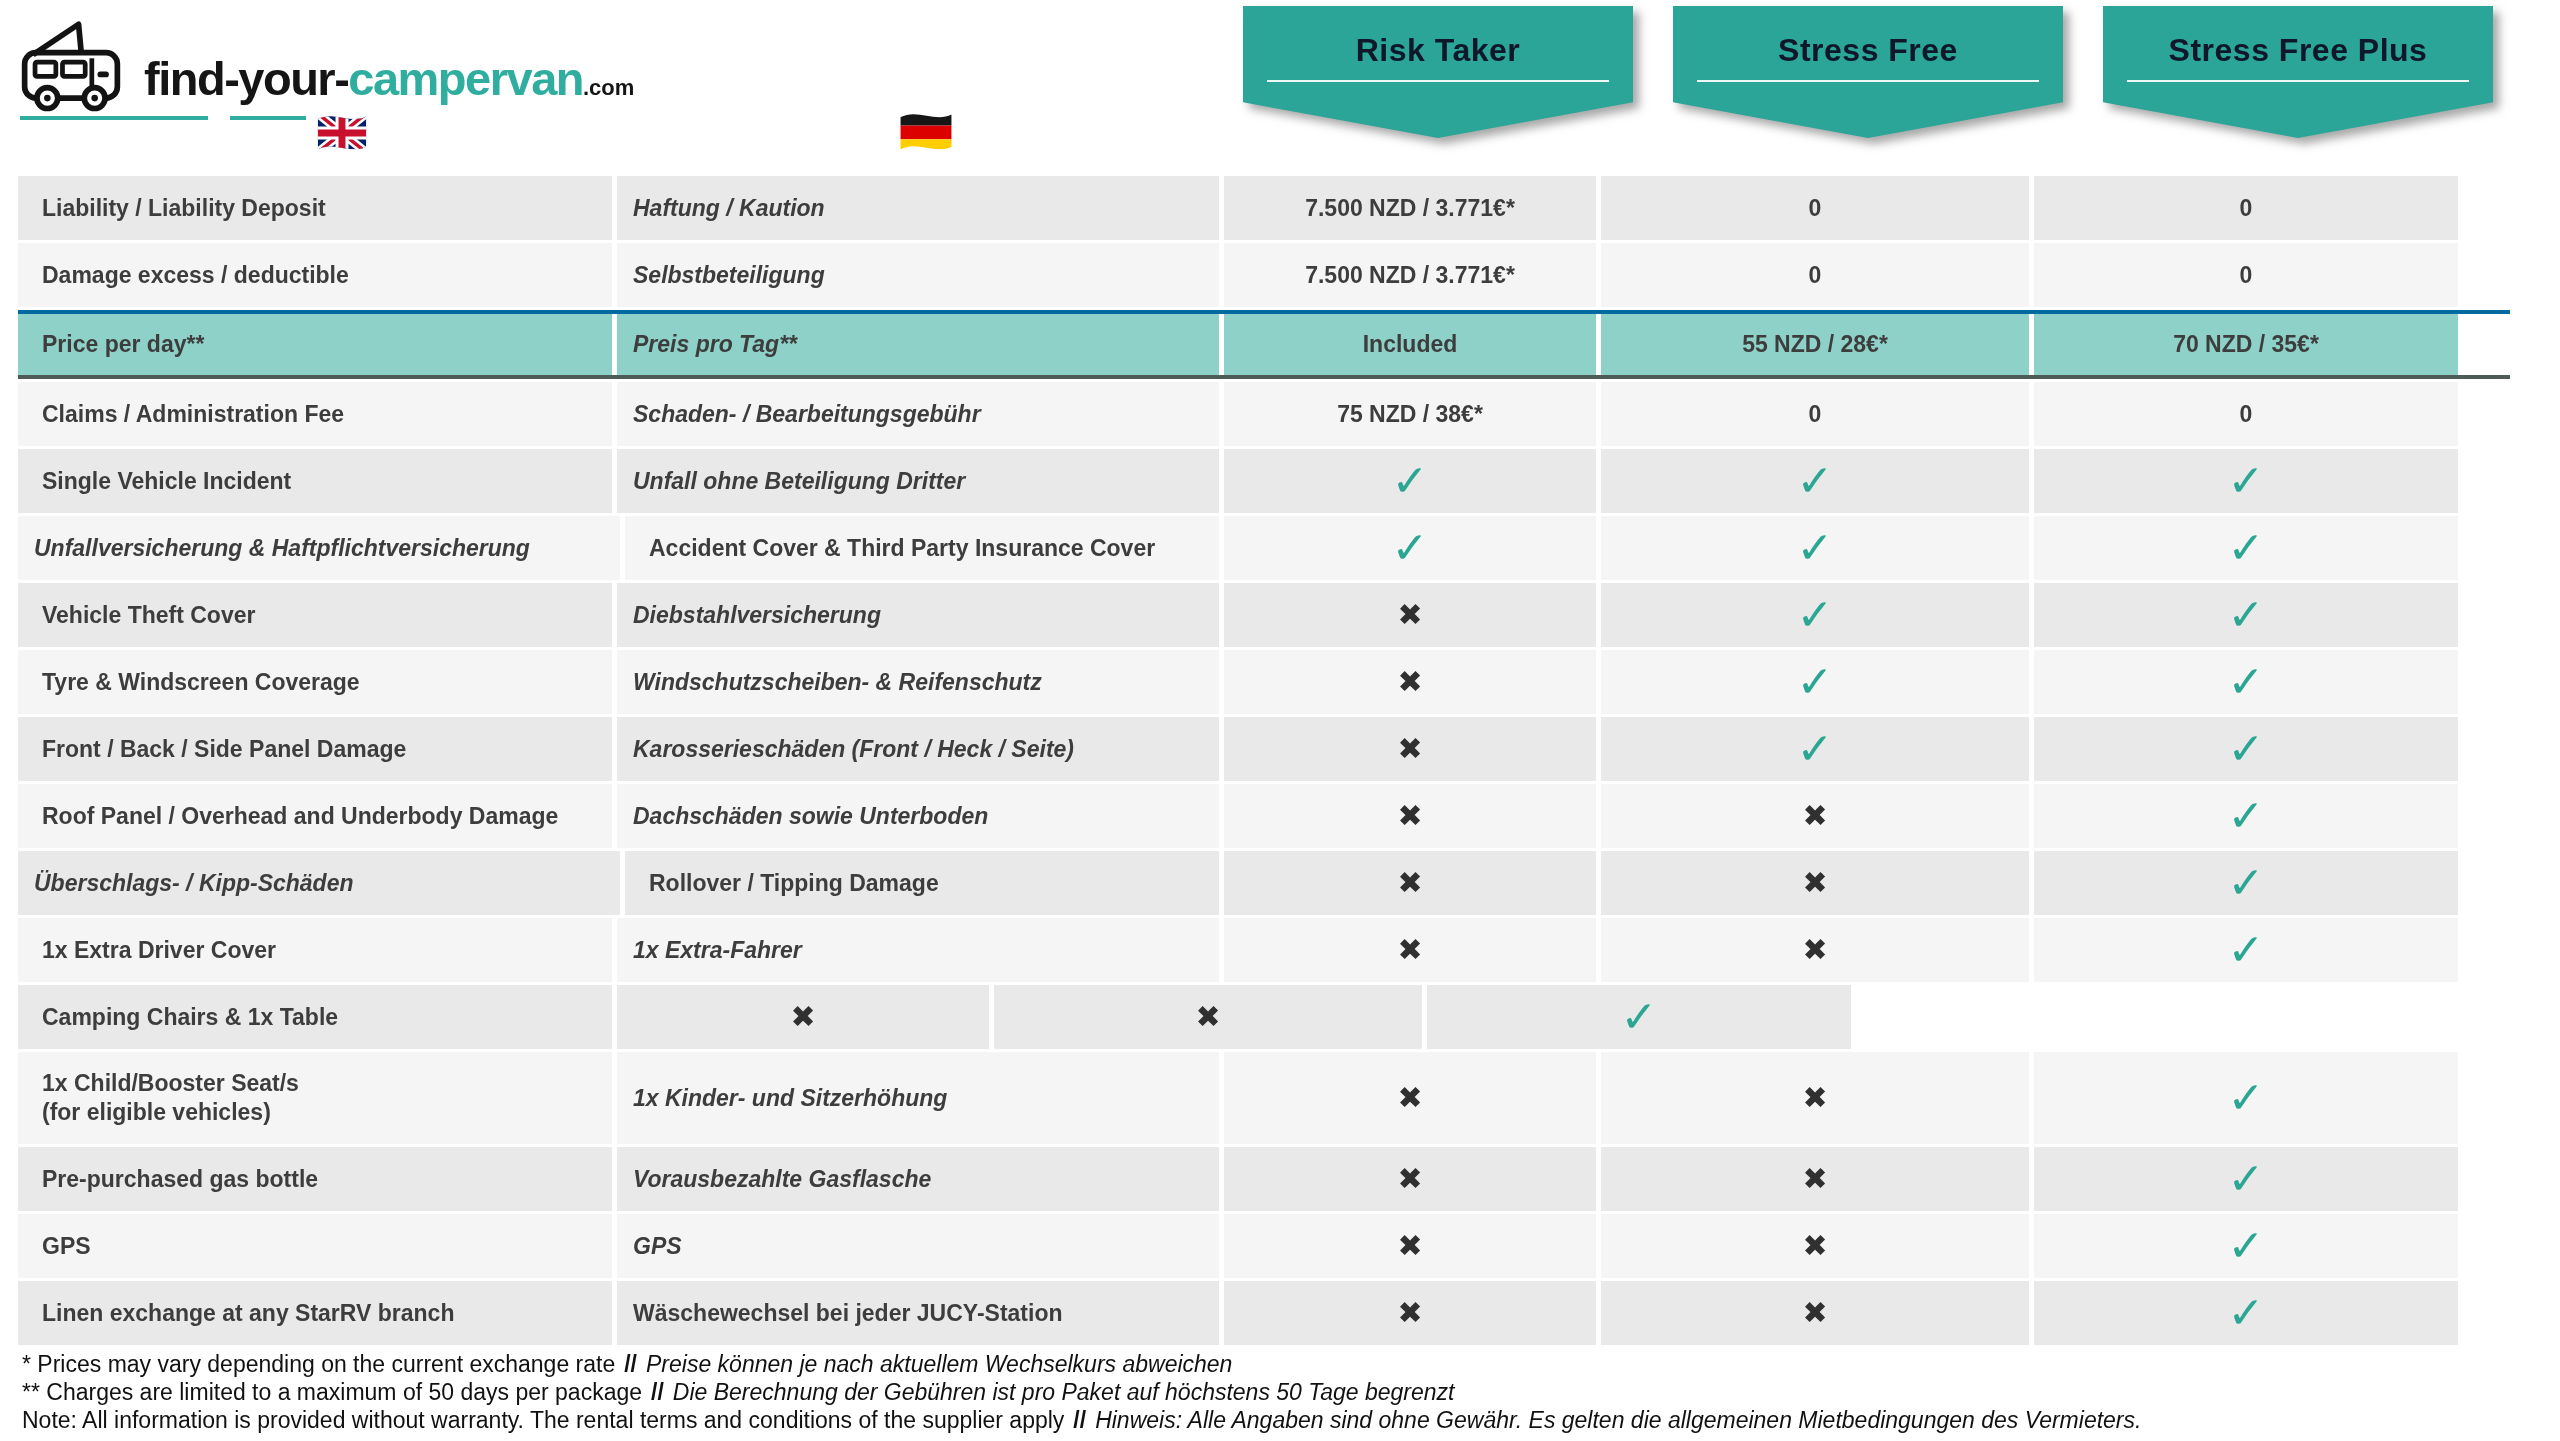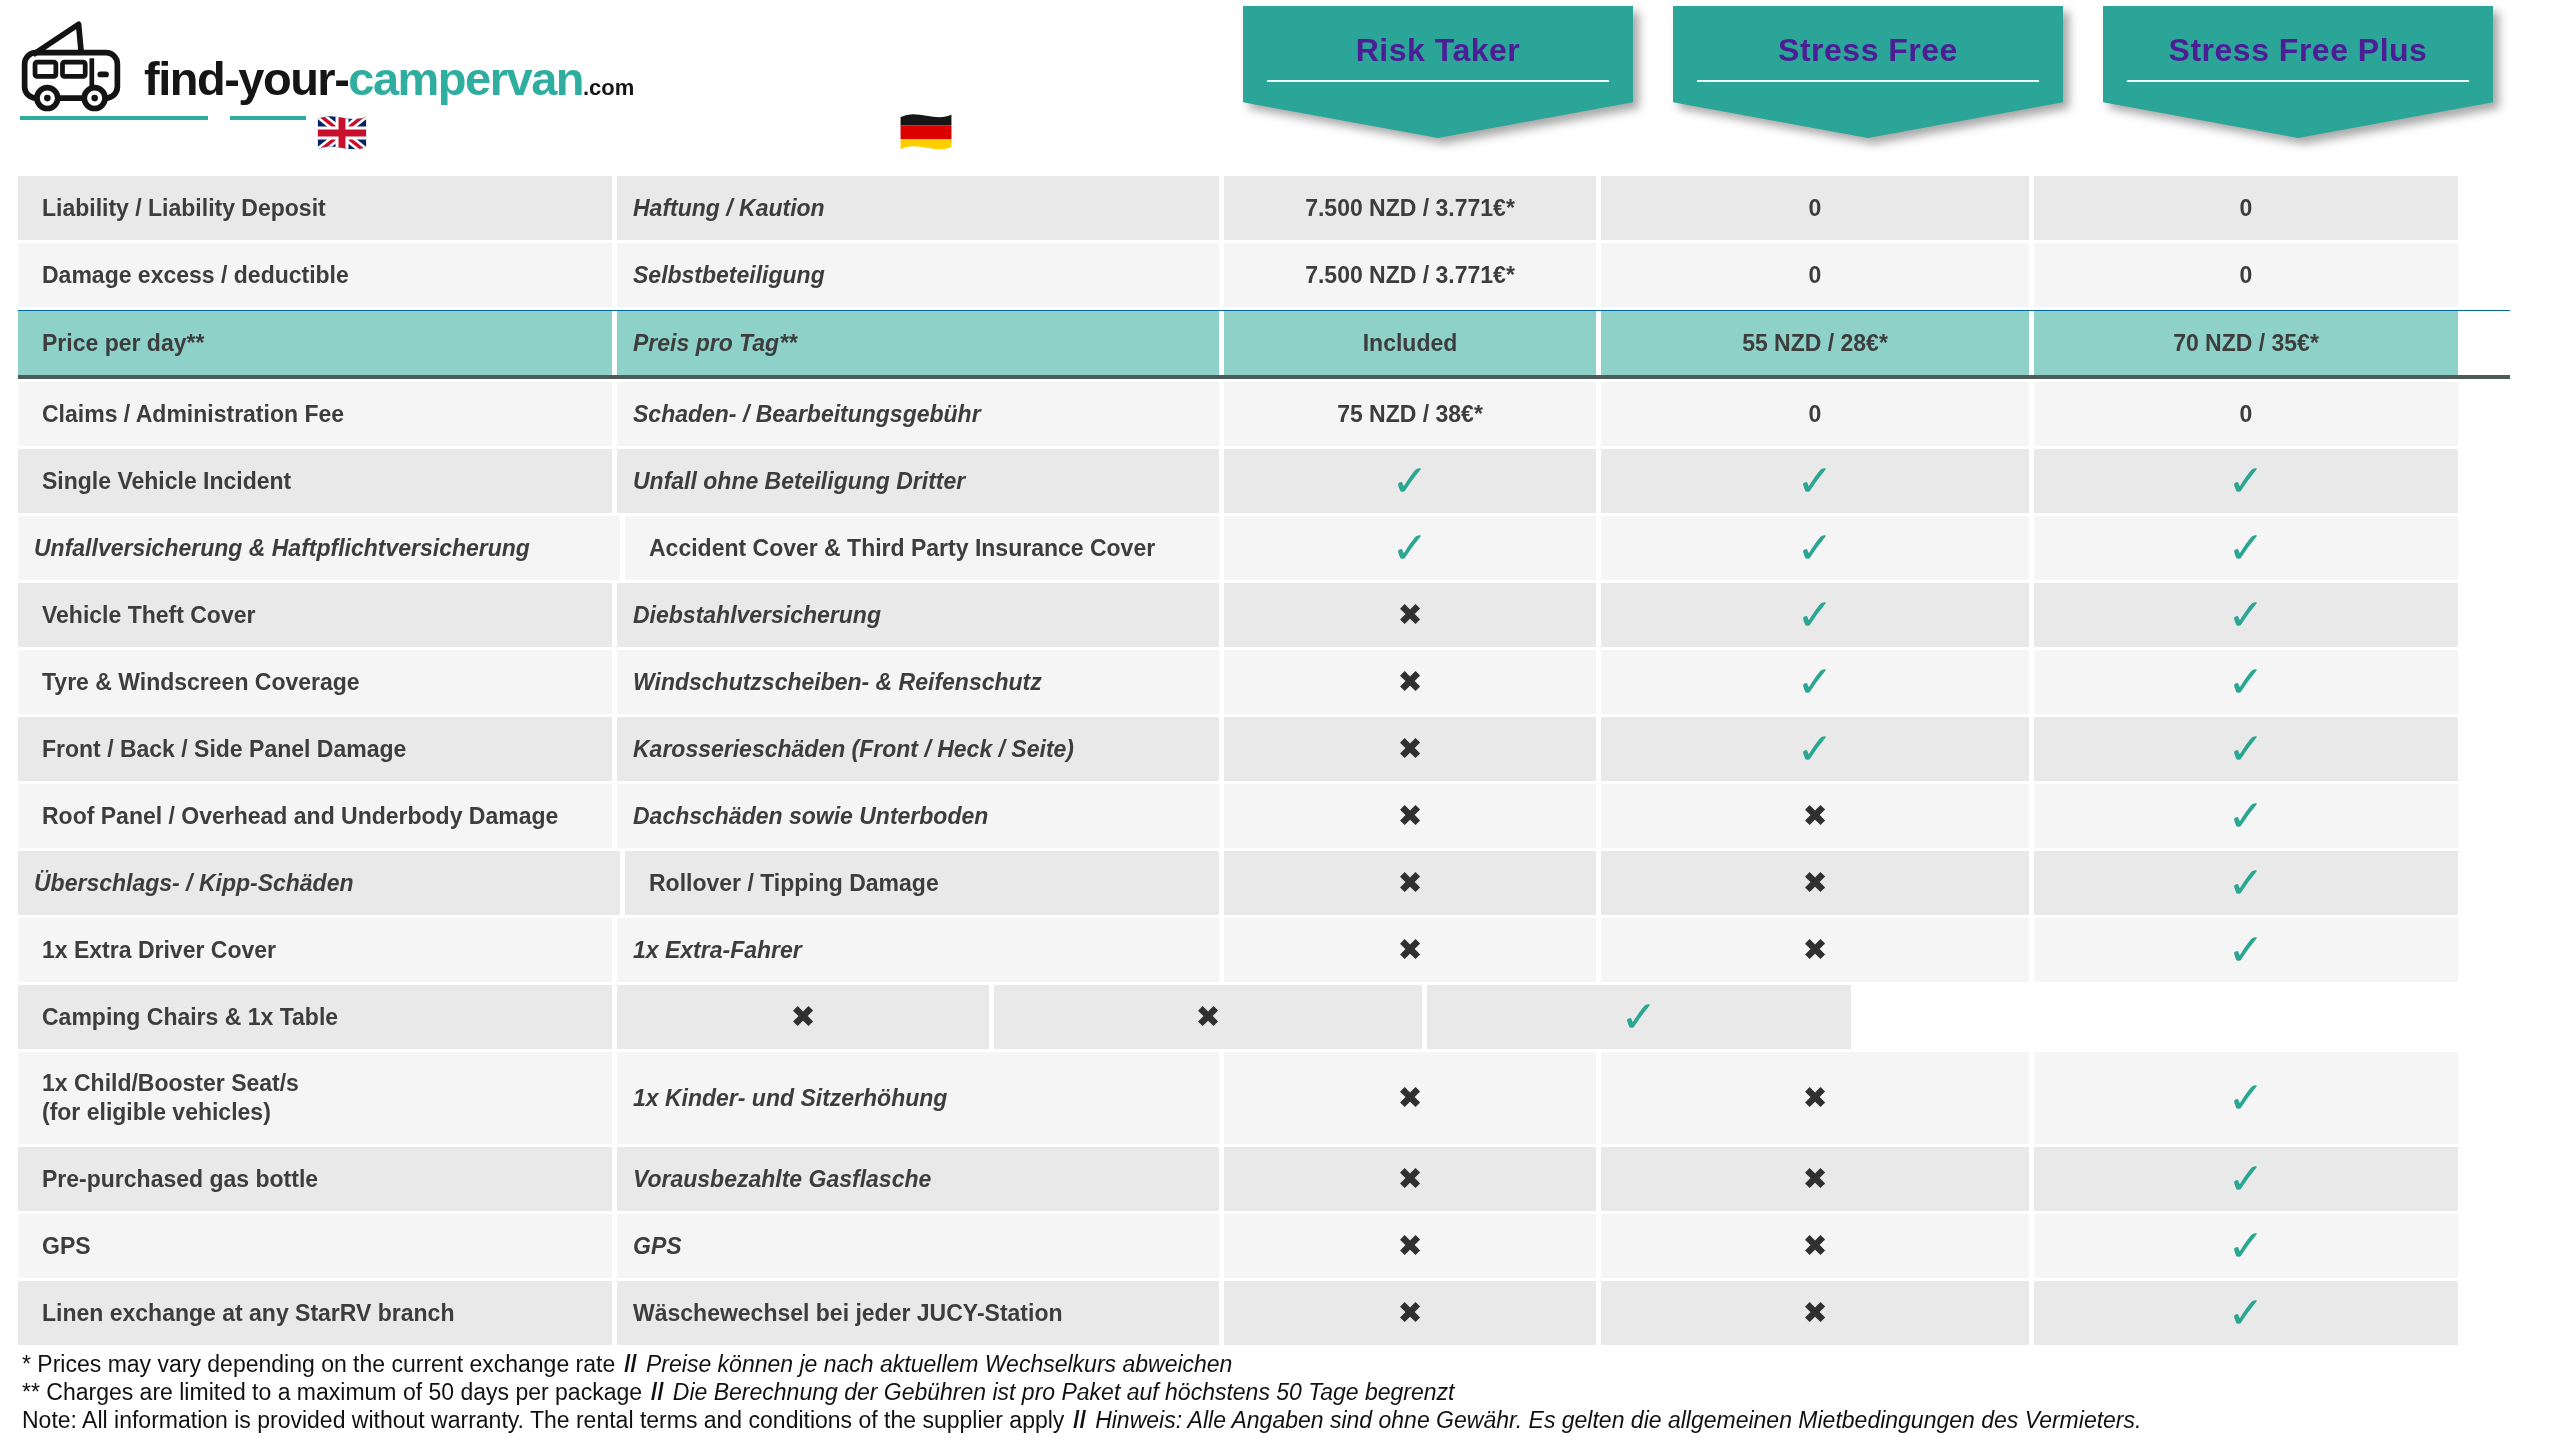--- a/index.html
+++ b/index.html
@@ -17,28 +17,28 @@
   .lu1{left:20px;width:188px;}
   .lu2{left:230px;width:76px;}
   
   .flag{position:absolute;}
   
   .ribbon-wrap{position:absolute;top:6px;width:390px;height:132px;
     filter:drop-shadow(6px 6px 5px rgba(95,95,95,.55));}
   .ribbon{width:100%;height:100%;background:#2ba598;position:relative;
     clip-path:polygon(0 0,100% 0,100% 73%,50% 100%,0 73%);}
   .ribbon-label{position:absolute;top:26px;left:0;right:0;text-align:center;
-    color:#4c1d95;font-size:32px;font-weight:bold;letter-spacing:.5px;}
+    color:#0f172a;font-size:32px;font-weight:bold;letter-spacing:.5px;}
   .ribbon-line{position:absolute;top:74px;left:24px;right:24px;height:2px;background:rgba(255,255,255,.92);}
   .rb1{left:1243px;} .rb2{left:1673px;} .rb3{left:2103px;}
   
   .tbl{position:absolute;left:18px;top:176px;width:2492px;}
   .row{display:flex;gap:5px;margin-bottom:3px;height:64px;}
   .row-tall{height:92px;}
-  .row-teal{height:69px;box-sizing:border-box;border-top:1px solid #0369a1;border-bottom:4px solid #4f5b59;}
+  .row-teal{height:69px;box-sizing:border-box;border-top:4px solid #0369a1;border-bottom:4px solid #4f5b59;}
   .cell{box-sizing:border-box;height:100%;display:flex;align-items:center;}
   .c1{width:594px;padding-left:24px;}
   .c2{width:602px;padding-left:16px;}
   .c3{width:372px;justify-content:center;text-align:center;}
   .c4{width:428px;justify-content:center;text-align:center;}
   .c5{width:424px;justify-content:center;text-align:center;}
   .row-gray  .cell{background:#e9e9e9;}
   .row-light .cell{background:#f5f5f5;}
   .row-teal  .cell{background:#8ed1c8;}
   .lbl{font-size:23px;font-weight:bold;line-height:1.25;white-space:pre-line;}

